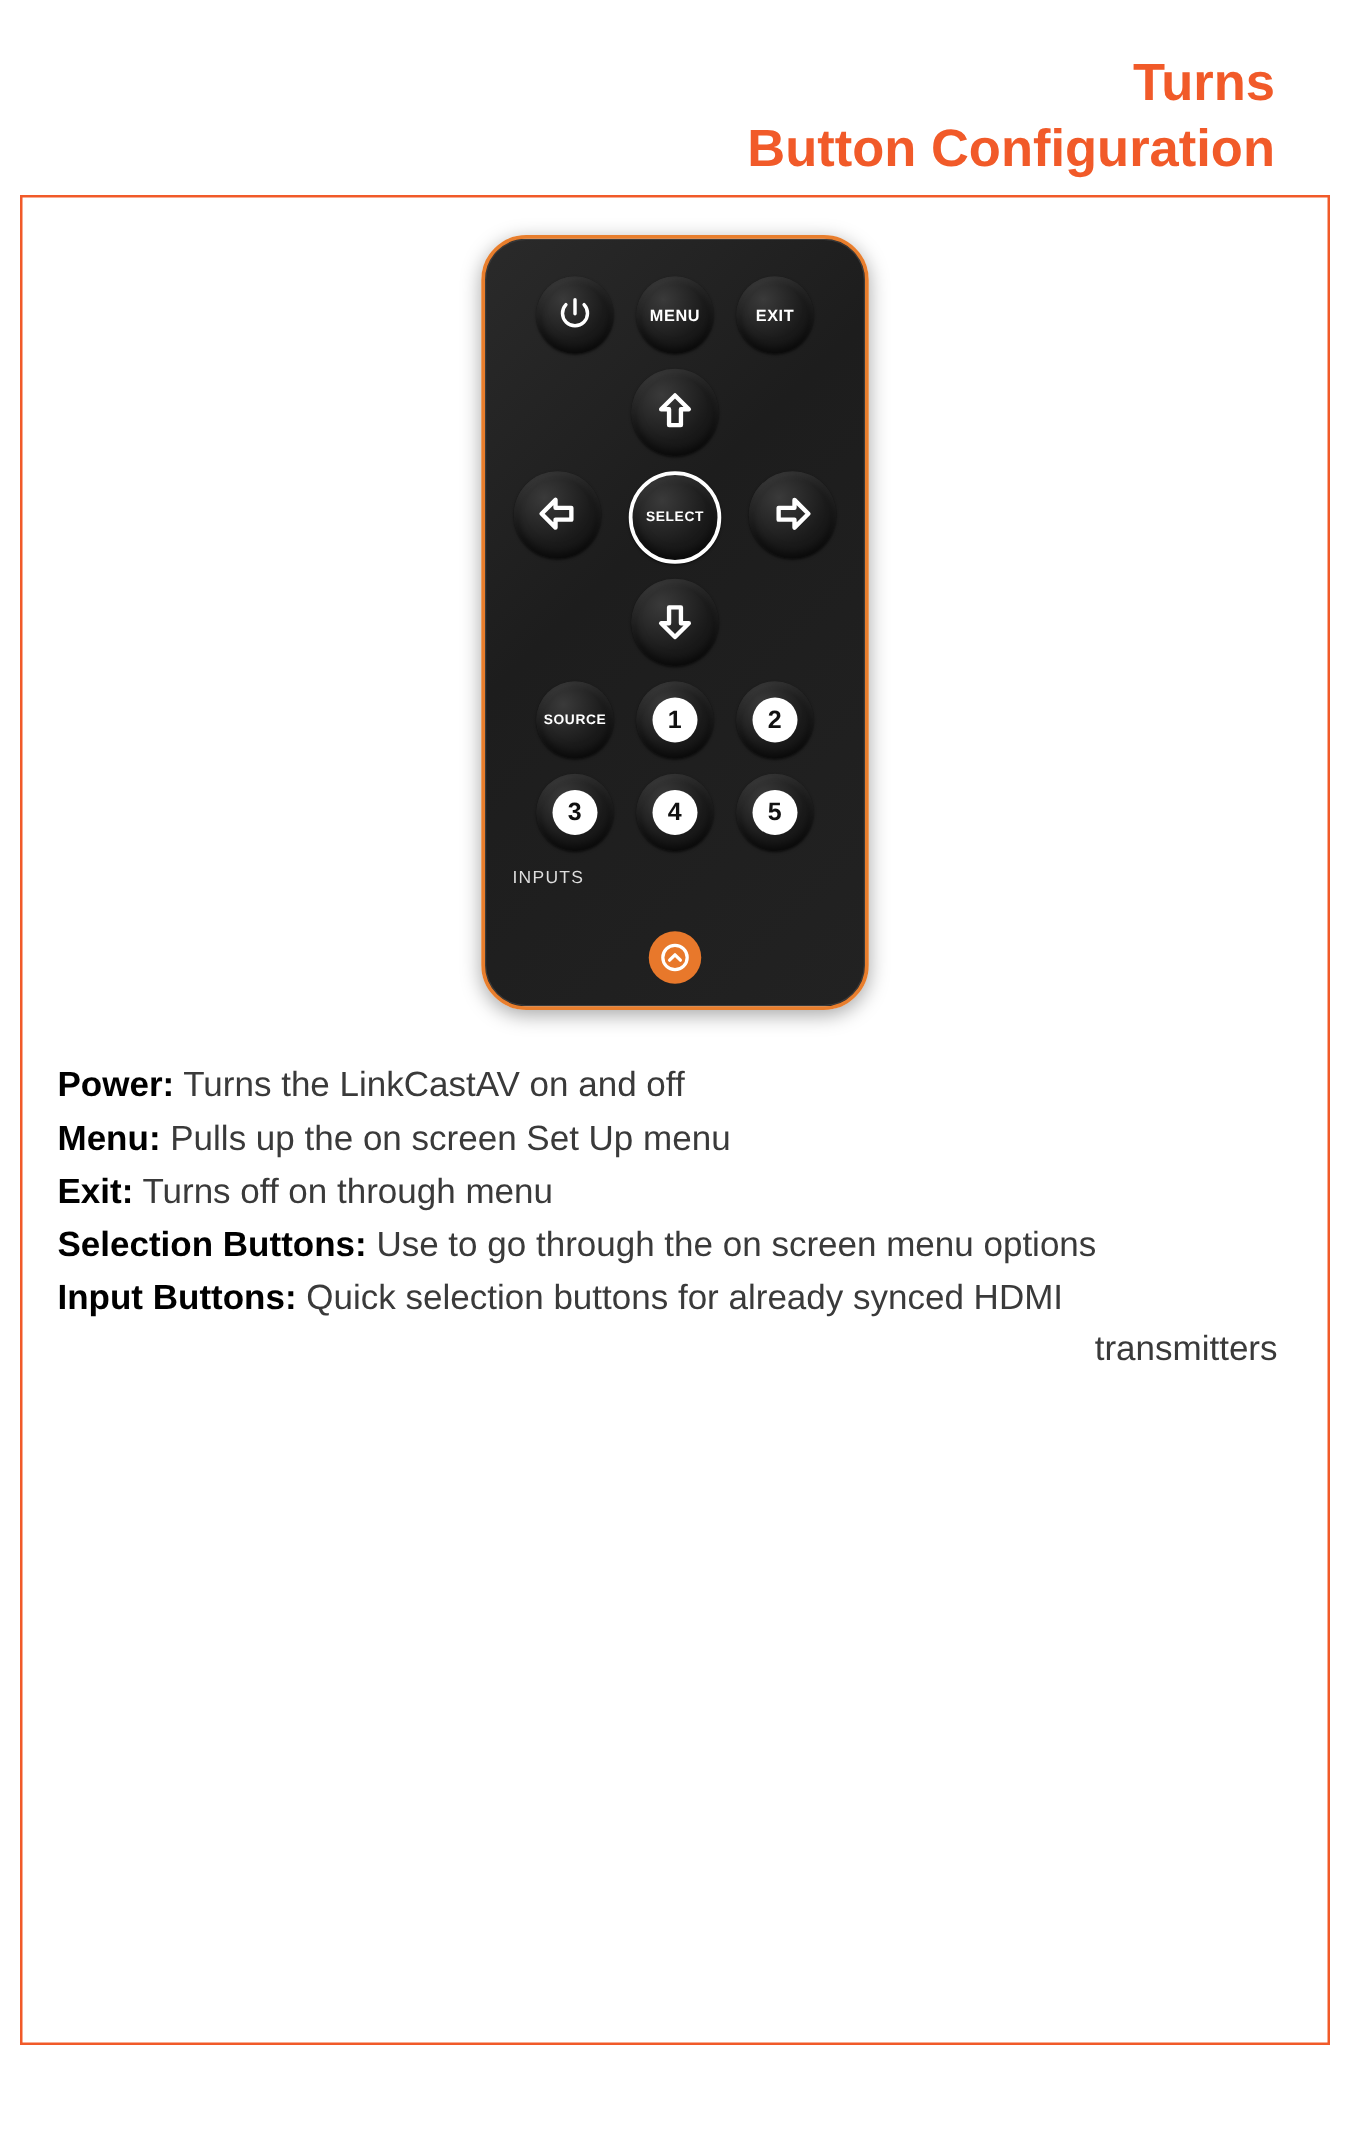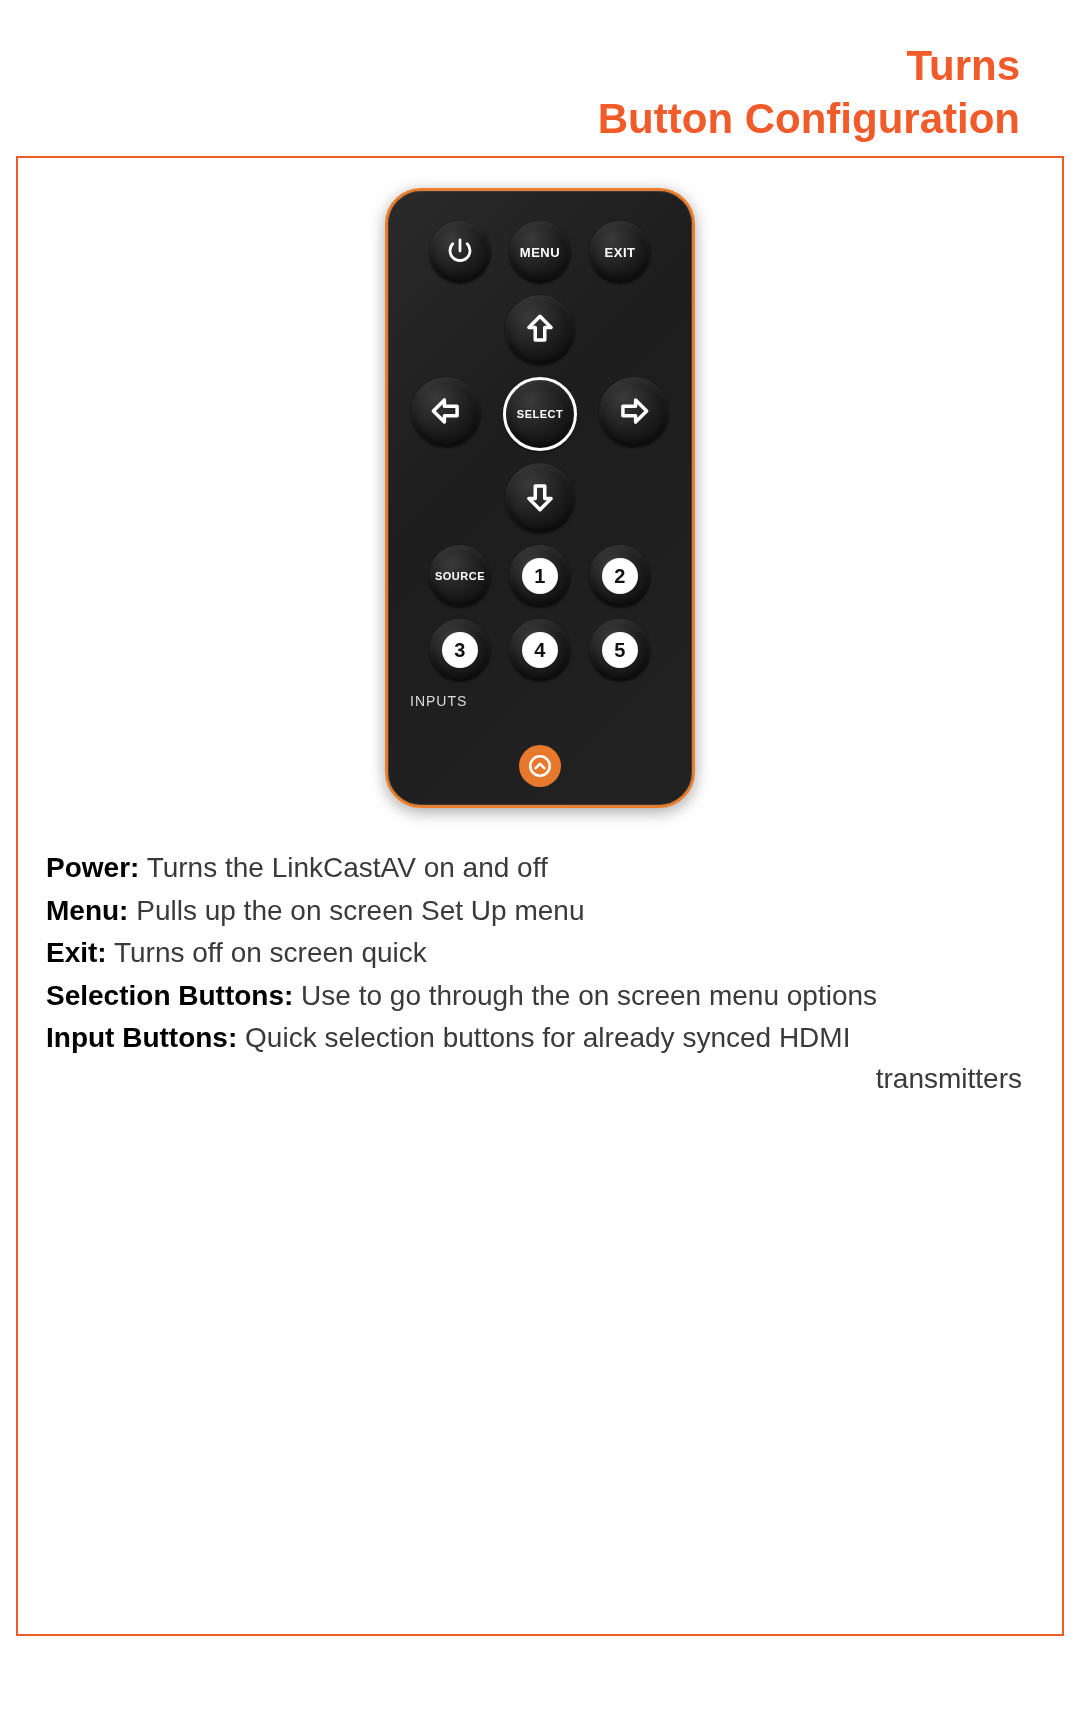--- a/index.html
+++ b/index.html
@@ -200,21 +200,21 @@
   </div>
 
   <div class="desc">
     <div class="line">
       <b>Power:</b><span> Turns the LinkCastAV on and off</span>
     </div>
     <div class="line">
       <b>Menu:</b><span> Pulls up the on screen Set Up menu</span>
     </div>
     <div class="line">
-      <b>Exit:</b><span> Turns off on screen quick</span>
+      <b>Exit:</b><span> Turns off on through menu</span>
     </div>
     <div class="line">
       <b>Selection Buttons:</b><span> Use to go through the on screen menu options</span>
     </div>
     <div class="line">
       <b>Input Buttons:</b><span> Quick selection buttons for already synced HDMI</span>
       <span class="indent">transmitters</span>
     </div>
   </div>
 

